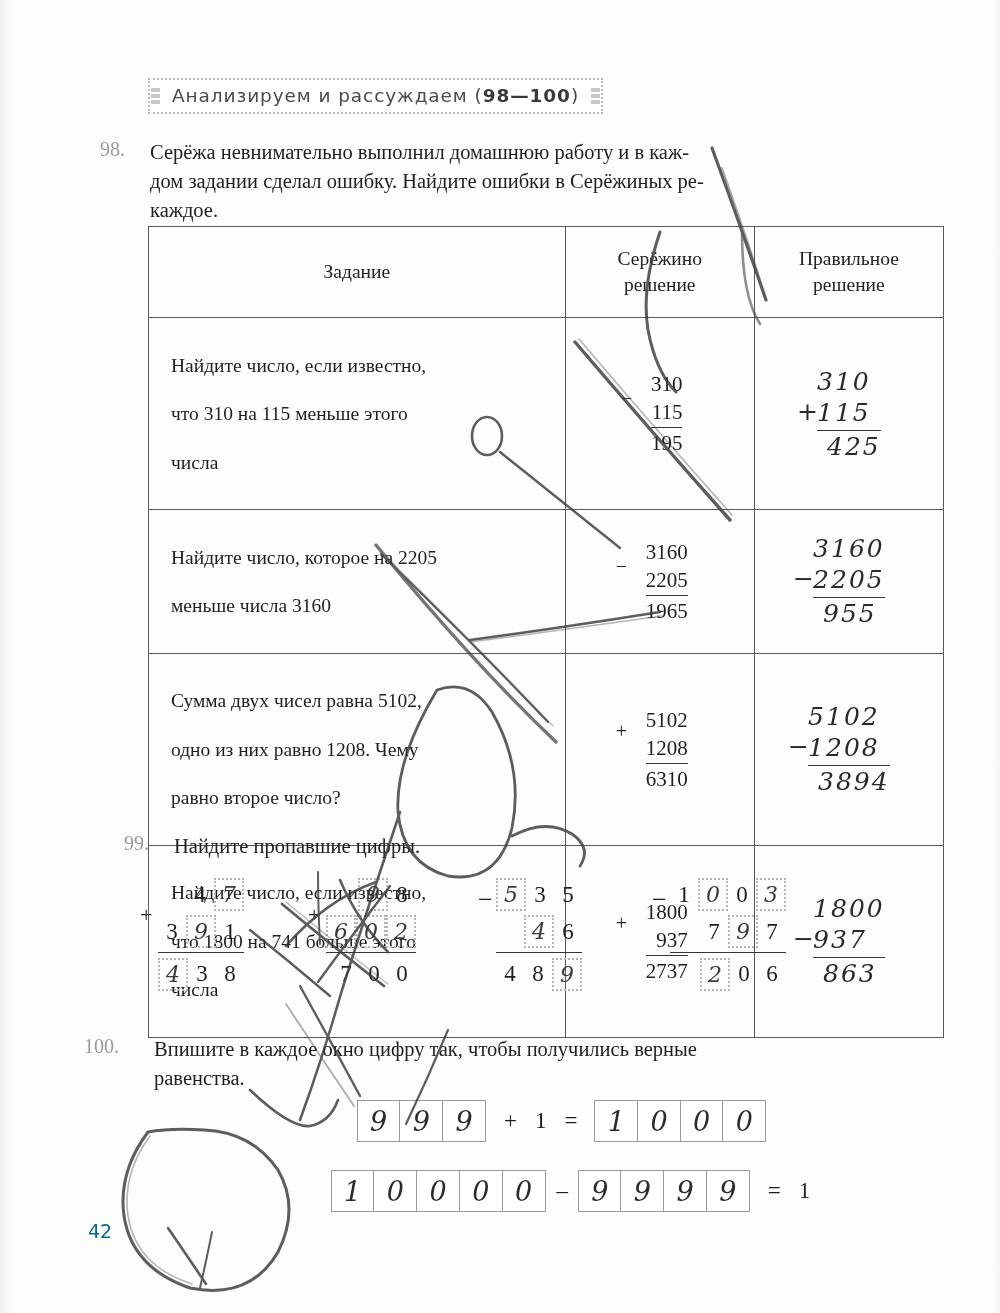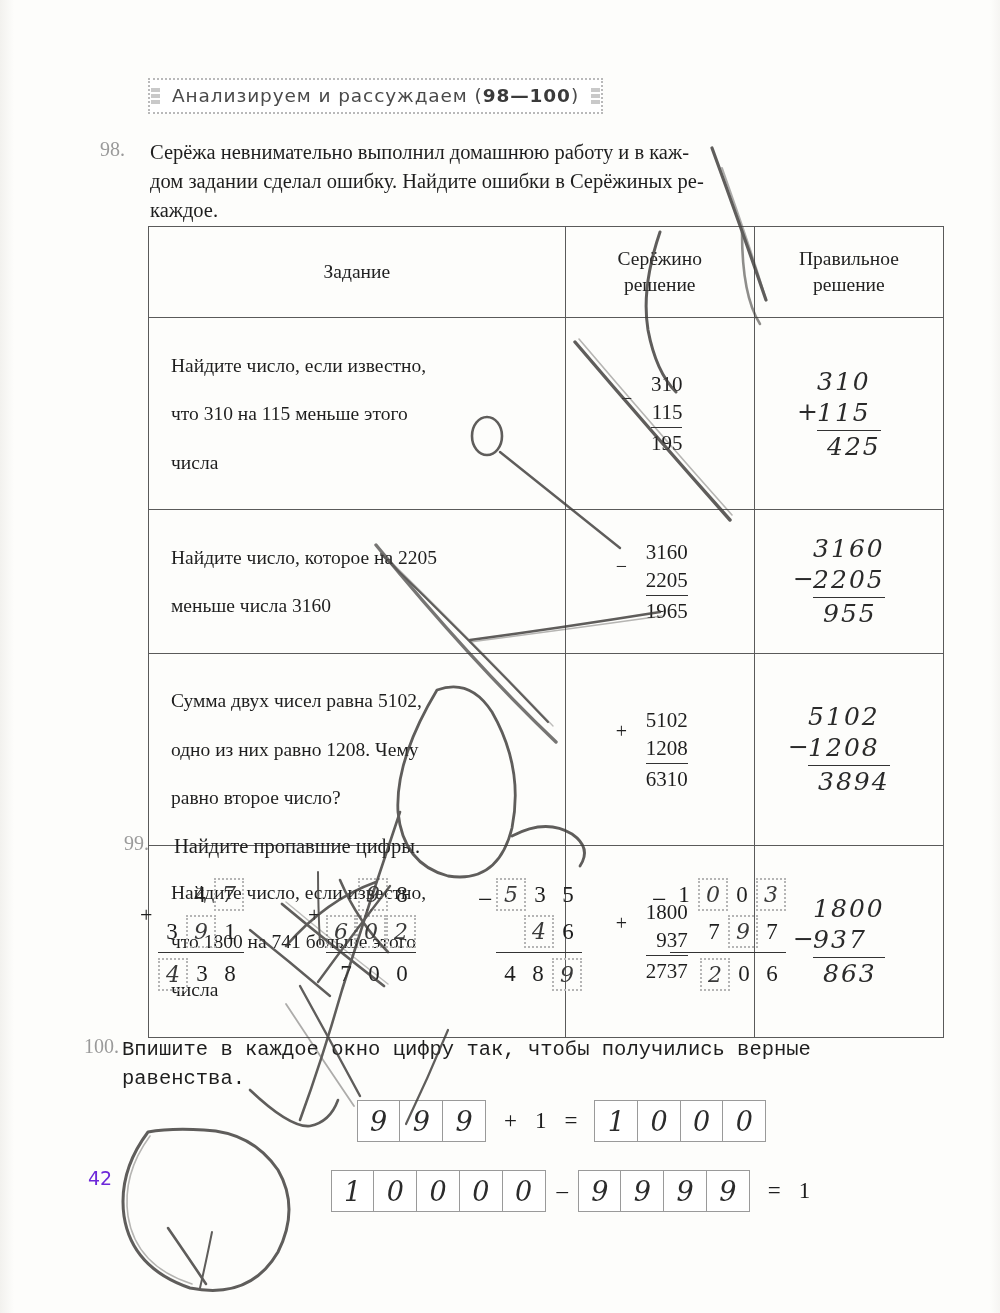--- a/index.html
+++ b/index.html
@@ -51,21 +51,21 @@
   .ex-body{font-size:20.5px;line-height:29px;text-align:justify;}
   .ex-body p{margin:0;}
 
   #ex98{left:100px;top:130px;width:825px;margin-top:8px;}
   #ex98 .ex-body{margin-left:50px;width:775px;}
 
   #ex99{left:100px;top:832px;width:825px;margin-left:24px;}
   #ex99 .ex-body{margin-left:50px;}
 
   #ex100{left:84px;top:1035px;width:825px;}
-  #ex100 .ex-body{margin-left:38px;width:765px;font-family:Liberation Mono, monospace;}
+  #ex100 .ex-body{margin-left:70px;width:765px;}
 
   
   .tbl{
     position:absolute;left:148px;top:226px;width:796px;
     border-collapse:collapse;
     background:transparent;
   }
   .tbl td,.tbl th{
     border:1.4px solid #5a5a5a;
     vertical-align:middle;
@@ -153,22 +153,22 @@
   }
   .bx .hb{
     font-family:"DejaVu Serif",serif;font-style:italic;font-size:27px;color:#2b2b2b;
   }
   .eq .sym{font-size:23px;padding:0 18px;}
   .eq .sym.tight{padding:0 11px;}
   .eq .lit{font-size:23px;}
 
   
   .pageno{
-    position:absolute;left:88px;top:1167px;
-    font-family:"DejaVu Sans",sans-serif;font-size:19px;color:#6d28d9;
+    position:absolute;left:88px;top:1220px;
+    font-family:"DejaVu Sans",sans-serif;font-size:19px;color:#0369a1;
   }
 
   
   .scribbles{position:absolute;inset:0;pointer-events:none;}
 </style>
 </head>
 <body>
 
 <div class="page">
   <div class="page-edge"></div>

